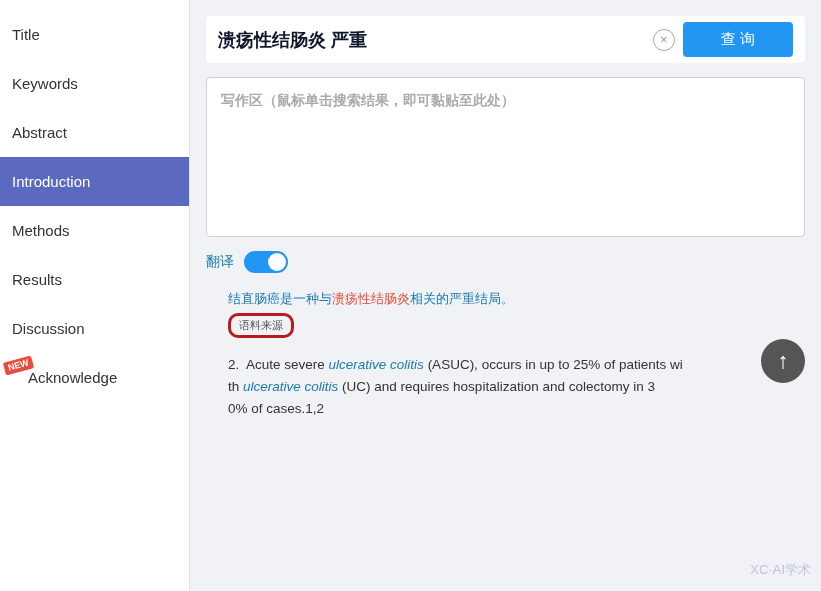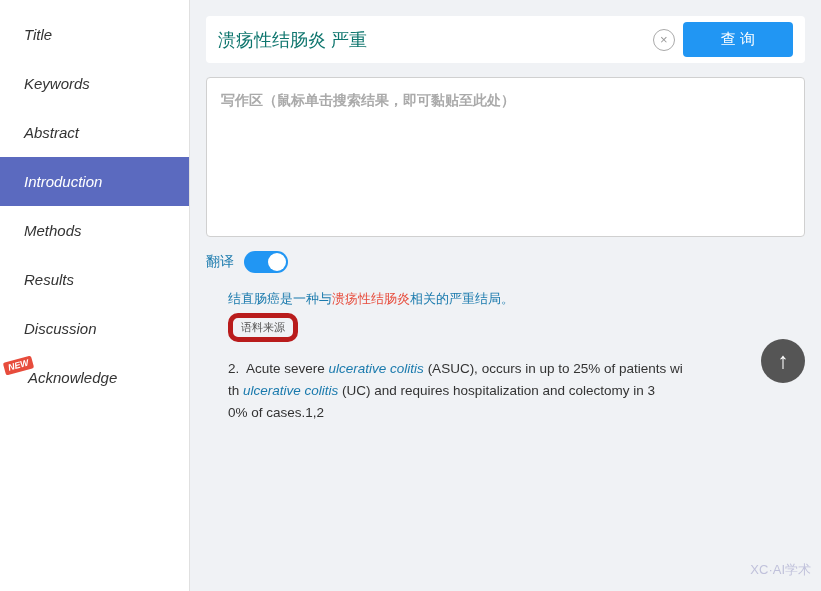--- a/index.html
+++ b/index.html
@@ -16,28 +16,27 @@
     .sidebar {
       width: 190px;
       min-width: 190px;
       background: #fff;
       border-right: 1px solid #e0e0e0;
       display: flex;
       flex-direction: column;
       padding-top: 10px;
     }
     .sidebar-item {
-      padding: 16px 24px;
+      padding: 16px 12px;
       font-size: 15px;
       color: #333;
       cursor: pointer;
       position: relative;
       display: flex;
       align-items: center;
-      font-style: italic;
     }
     .sidebar-item.active {
       background: #5b6abf;
       color: #fff;
     }
     .new-badge {
       position: absolute;
       top: 6px;
       left: 4px;
       background: #e74c3c;
@@ -69,24 +68,25 @@
       align-items: center;
       background: #fff;
       border-radius: 4px;
       padding: 6px 12px;
       margin-bottom: 14px;
       gap: 8px;
     }
     .search-input {
       flex: 1;
       font-size: 18px;
-      color: #0f766e;
+      color: #0f172a;
       border: none;
       outline: none;
       background: transparent;
+      font-weight: bold;
     }
     .clear-btn {
       width: 22px;
       height: 22px;
       border-radius: 50%;
       border: 1px solid #aaa;
       background: transparent;
       cursor: pointer;
       display: flex;
       align-items: center;
@@ -170,21 +170,21 @@
       font-style: italic;
       color: #333;
     }
     .result-zh {
       margin-left: 22px;
       color: #1a7aad;
       font-size: 13px;
     }
     .source-tag {
       display: inline-block;
-      border: 5px solid #b91c1c;
+      border: 3px solid #b91c1c;
       border-radius: 10px;
       padding: 1px 8px;
       font-size: 11px;
       color: #555;
       margin-left: 22px;
       margin-top: 3px;
     }
 
     
     .scroll-up-btn {

